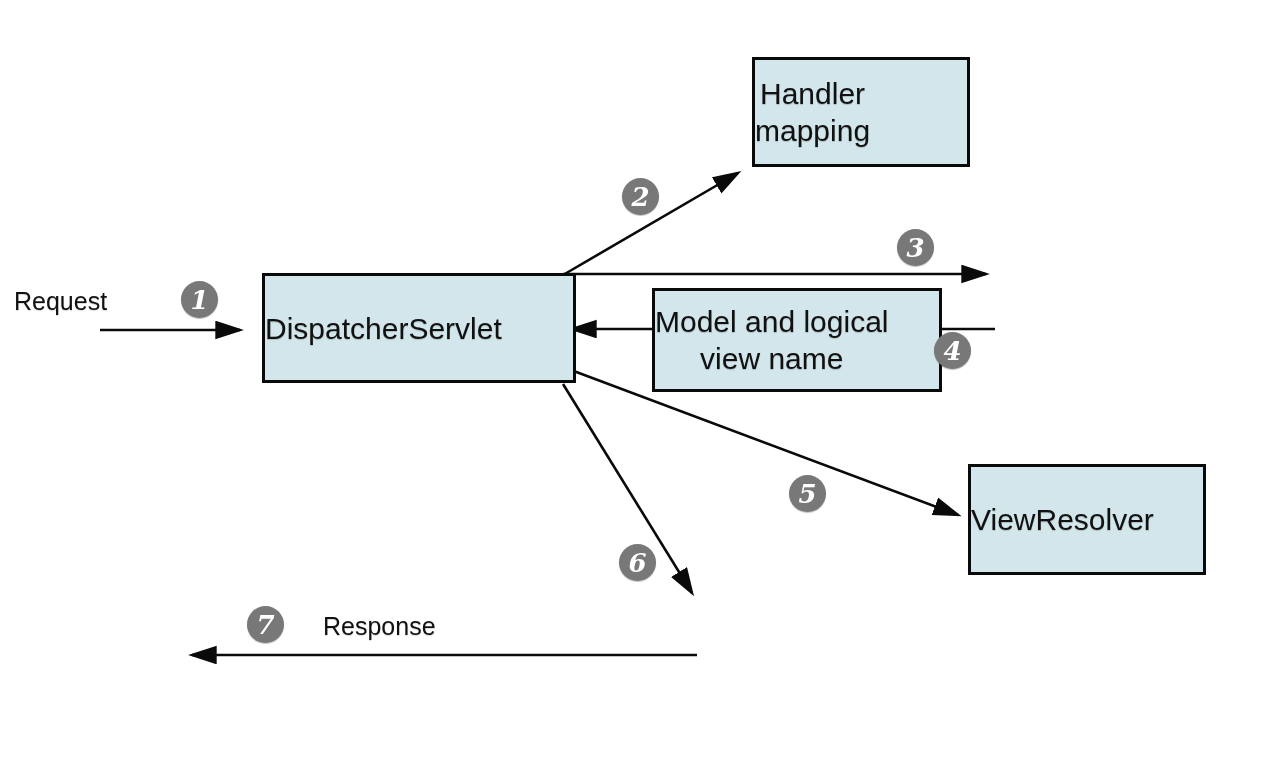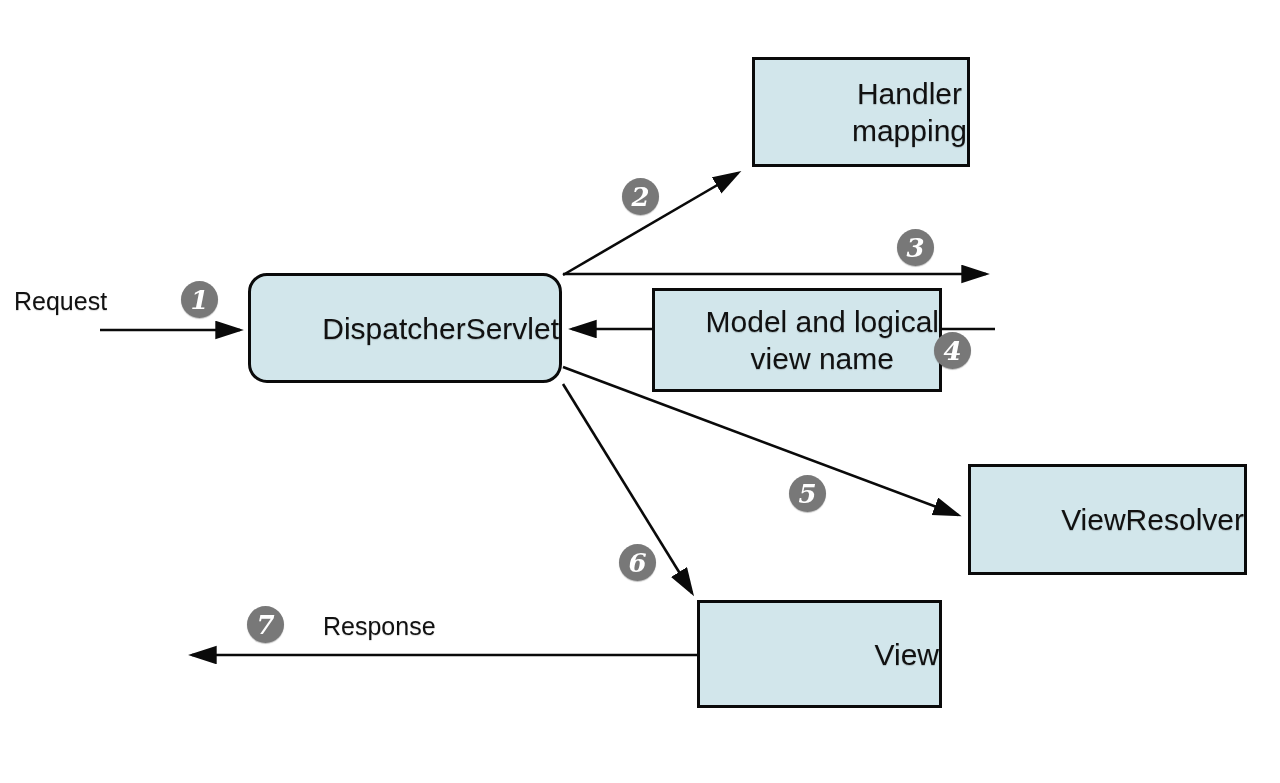--- a/index.html
+++ b/index.html
@@ -26,21 +26,21 @@
     position:absolute;left:0;top:0;width:1280px;height:783px;
   }
   .connector-layer line{
     stroke:var(--arrow);
     stroke-width:2.6;
   }
   .node{
     position:absolute;
     background:var(--box-fill);
     border:3px solid var(--box-border);
-    display:flex;align-items:center;justify-content:flex-end;
+    display:flex;align-items:center;justify-content:flex-start;
     text-align:center;
   }
   .box-label{
     font-size:30px;
     line-height:37px;
     white-space:pre-line;
     color:var(--text);
     text-shadow:0 1px 1px rgba(0,0,0,0.18);
   }
   .badge{
@@ -58,25 +58,25 @@
     box-shadow:0 1px 1px rgba(0,0,0,0.25);
   }
   .flow-label{
     position:absolute;
     font-size:25px;
     color:var(--text);
     text-shadow:0 1px 1px rgba(0,0,0,0.15);
     white-space:nowrap;
   }
   
-  .node-dispatcher   {left:248px;top:273px;width:314px;height:110px;border-radius:19px;}
+  .node-dispatcher   {left:262px;top:273px;width:314px;height:110px;}
   .node-handler      {left:752px;top:57px; width:218px;height:110px;}
   .node-controller   {left:995px;top:248px;width:247px;height:109px;}
   .node-model        {left:652px;top:288px;width:290px;height:104px;}
-  .node-viewresolver {left:968px;top:464px;width:279px;height:111px;}
+  .node-viewresolver {left:968px;top:464px;width:238px;height:111px;}
   .node-view         {left:697px;top:600px;width:245px;height:108px;}
   
   .badge-1{left:181px;top:281px;}
   .badge-2{left:622px;top:178px;}
   .badge-3{left:897px;top:229px;}
   .badge-4{left:934px;top:332px;}
   .badge-5{left:789px;top:475px;}
   .badge-6{left:619px;top:544px;}
   .badge-7{left:247px;top:606px;}
   
@@ -136,23 +136,20 @@
 
   <div class="node node-model">
     <span class="box-label">Model and logical
 view name</span>
   </div>
 
   <div class="node node-viewresolver">
     <span class="box-label">ViewResolver</span>
   </div>
 
-  <div class="node node-view">
-    <span class="box-label">View</span>
-  </div>
 
   <div class="badge badge-1">1</div>
   <div class="badge badge-2">2</div>
   <div class="badge badge-3">3</div>
   <div class="badge badge-4">4</div>
   <div class="badge badge-5">5</div>
   <div class="badge badge-6">6</div>
   <div class="badge badge-7">7</div>
 
 </div>

